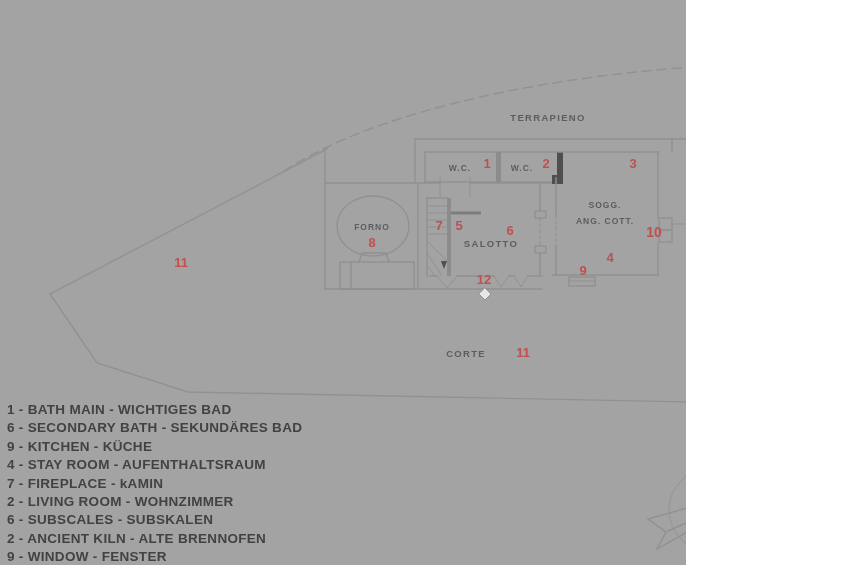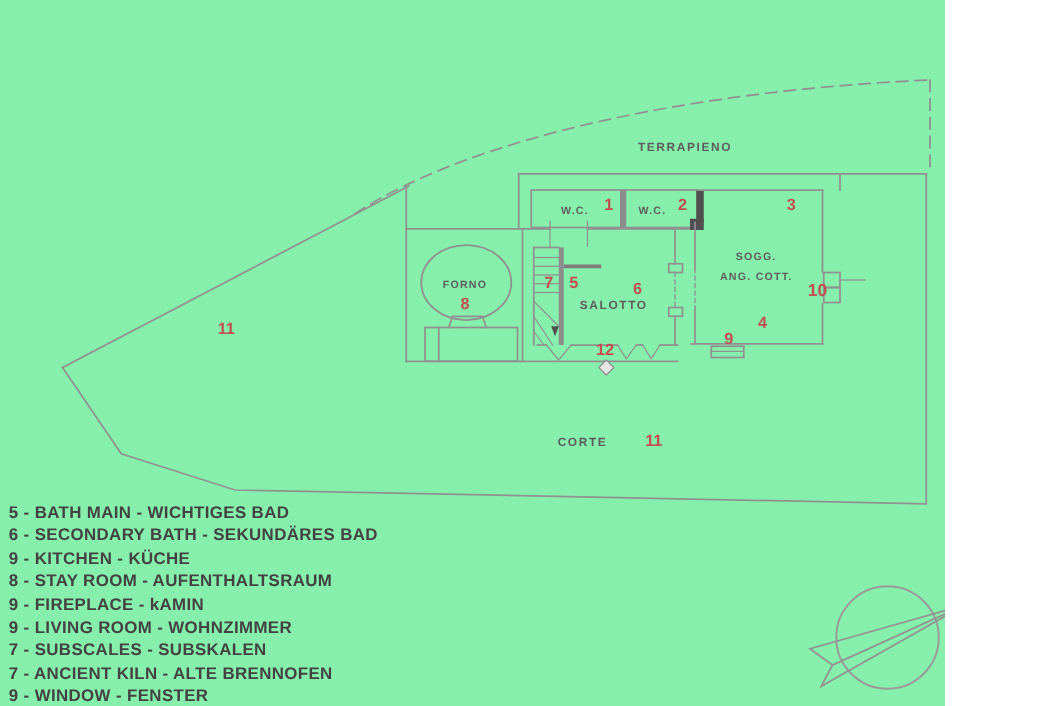--- a/index.html
+++ b/index.html
@@ -1,17 +1,17 @@
 <!DOCTYPE html>
 <html><head>
 <meta charset="utf-8">
 <style>
   html,body{margin:0;padding:0;background:#ffffff;}
   #stage{
-    position:relative;width:756px;height:565px;background:#86efac;
+    position:relative;width:686px;height:565px;background:#a3a3a3;
     overflow:hidden;font-family:"Liberation Sans",sans-serif;
   }
   #plan-svg{position:absolute;left:0;top:0;}
   
   .ln path,.ln rect,.ln ellipse,.ln polygon{stroke:#919191;fill:none;stroke-width:1.4;stroke-linecap:square;}
   .thin{stroke-width:1 !important;}
   .dash{stroke-dasharray:9 6;}
   .dash2{stroke-dasharray:3 3;stroke-width:1.1 !important;}
   .fillmid{fill:#8c8c8c !important;stroke:none !important;}
   .filldark{fill:#4f4f4f !important;stroke:none !important;}
@@ -154,24 +154,24 @@
     <g class="ln">
       <circle cx="710" cy="510" r="41" stroke="#9a9a9a" fill="none" stroke-width="1.6"></circle>
       <polygon points="772,484 648,519 666,532 657,549"></polygon>
       <path d="M666,532 L772,484"></path>
       <path d="M772,484 L787,477"></path>
       <text class="north-label" x="792" y="484" transform="rotate(80 792 480)">N</text>
     </g>
   </svg>
 
   <div class="legend">
-    <div>5 - BATH MAIN - WICHTIGES BAD</div>
+    <div>1 - BATH MAIN - WICHTIGES BAD</div>
     <div>6 - SECONDARY BATH - SEKUNDÄRES BAD</div>
     <div>9 - KITCHEN - KÜCHE</div>
-    <div>8 - STAY ROOM - AUFENTHALTSRAUM</div>
-    <div>9 - FIREPLACE - kAMIN</div>
-    <div>9 - LIVING ROOM - WOHNZIMMER</div>
-    <div>7 - SUBSCALES - SUBSKALEN</div>
-    <div>7 - ANCIENT KILN - ALTE BRENNOFEN</div>
+    <div>4 - STAY ROOM - AUFENTHALTSRAUM</div>
+    <div>7 - FIREPLACE - kAMIN</div>
+    <div>2 - LIVING ROOM - WOHNZIMMER</div>
+    <div>6 - SUBSCALES - SUBSKALEN</div>
+    <div>2 - ANCIENT KILN - ALTE BRENNOFEN</div>
     <div>9 - WINDOW - FENSTER</div>
   </div>
 
 </div>
 
 </body></html>

